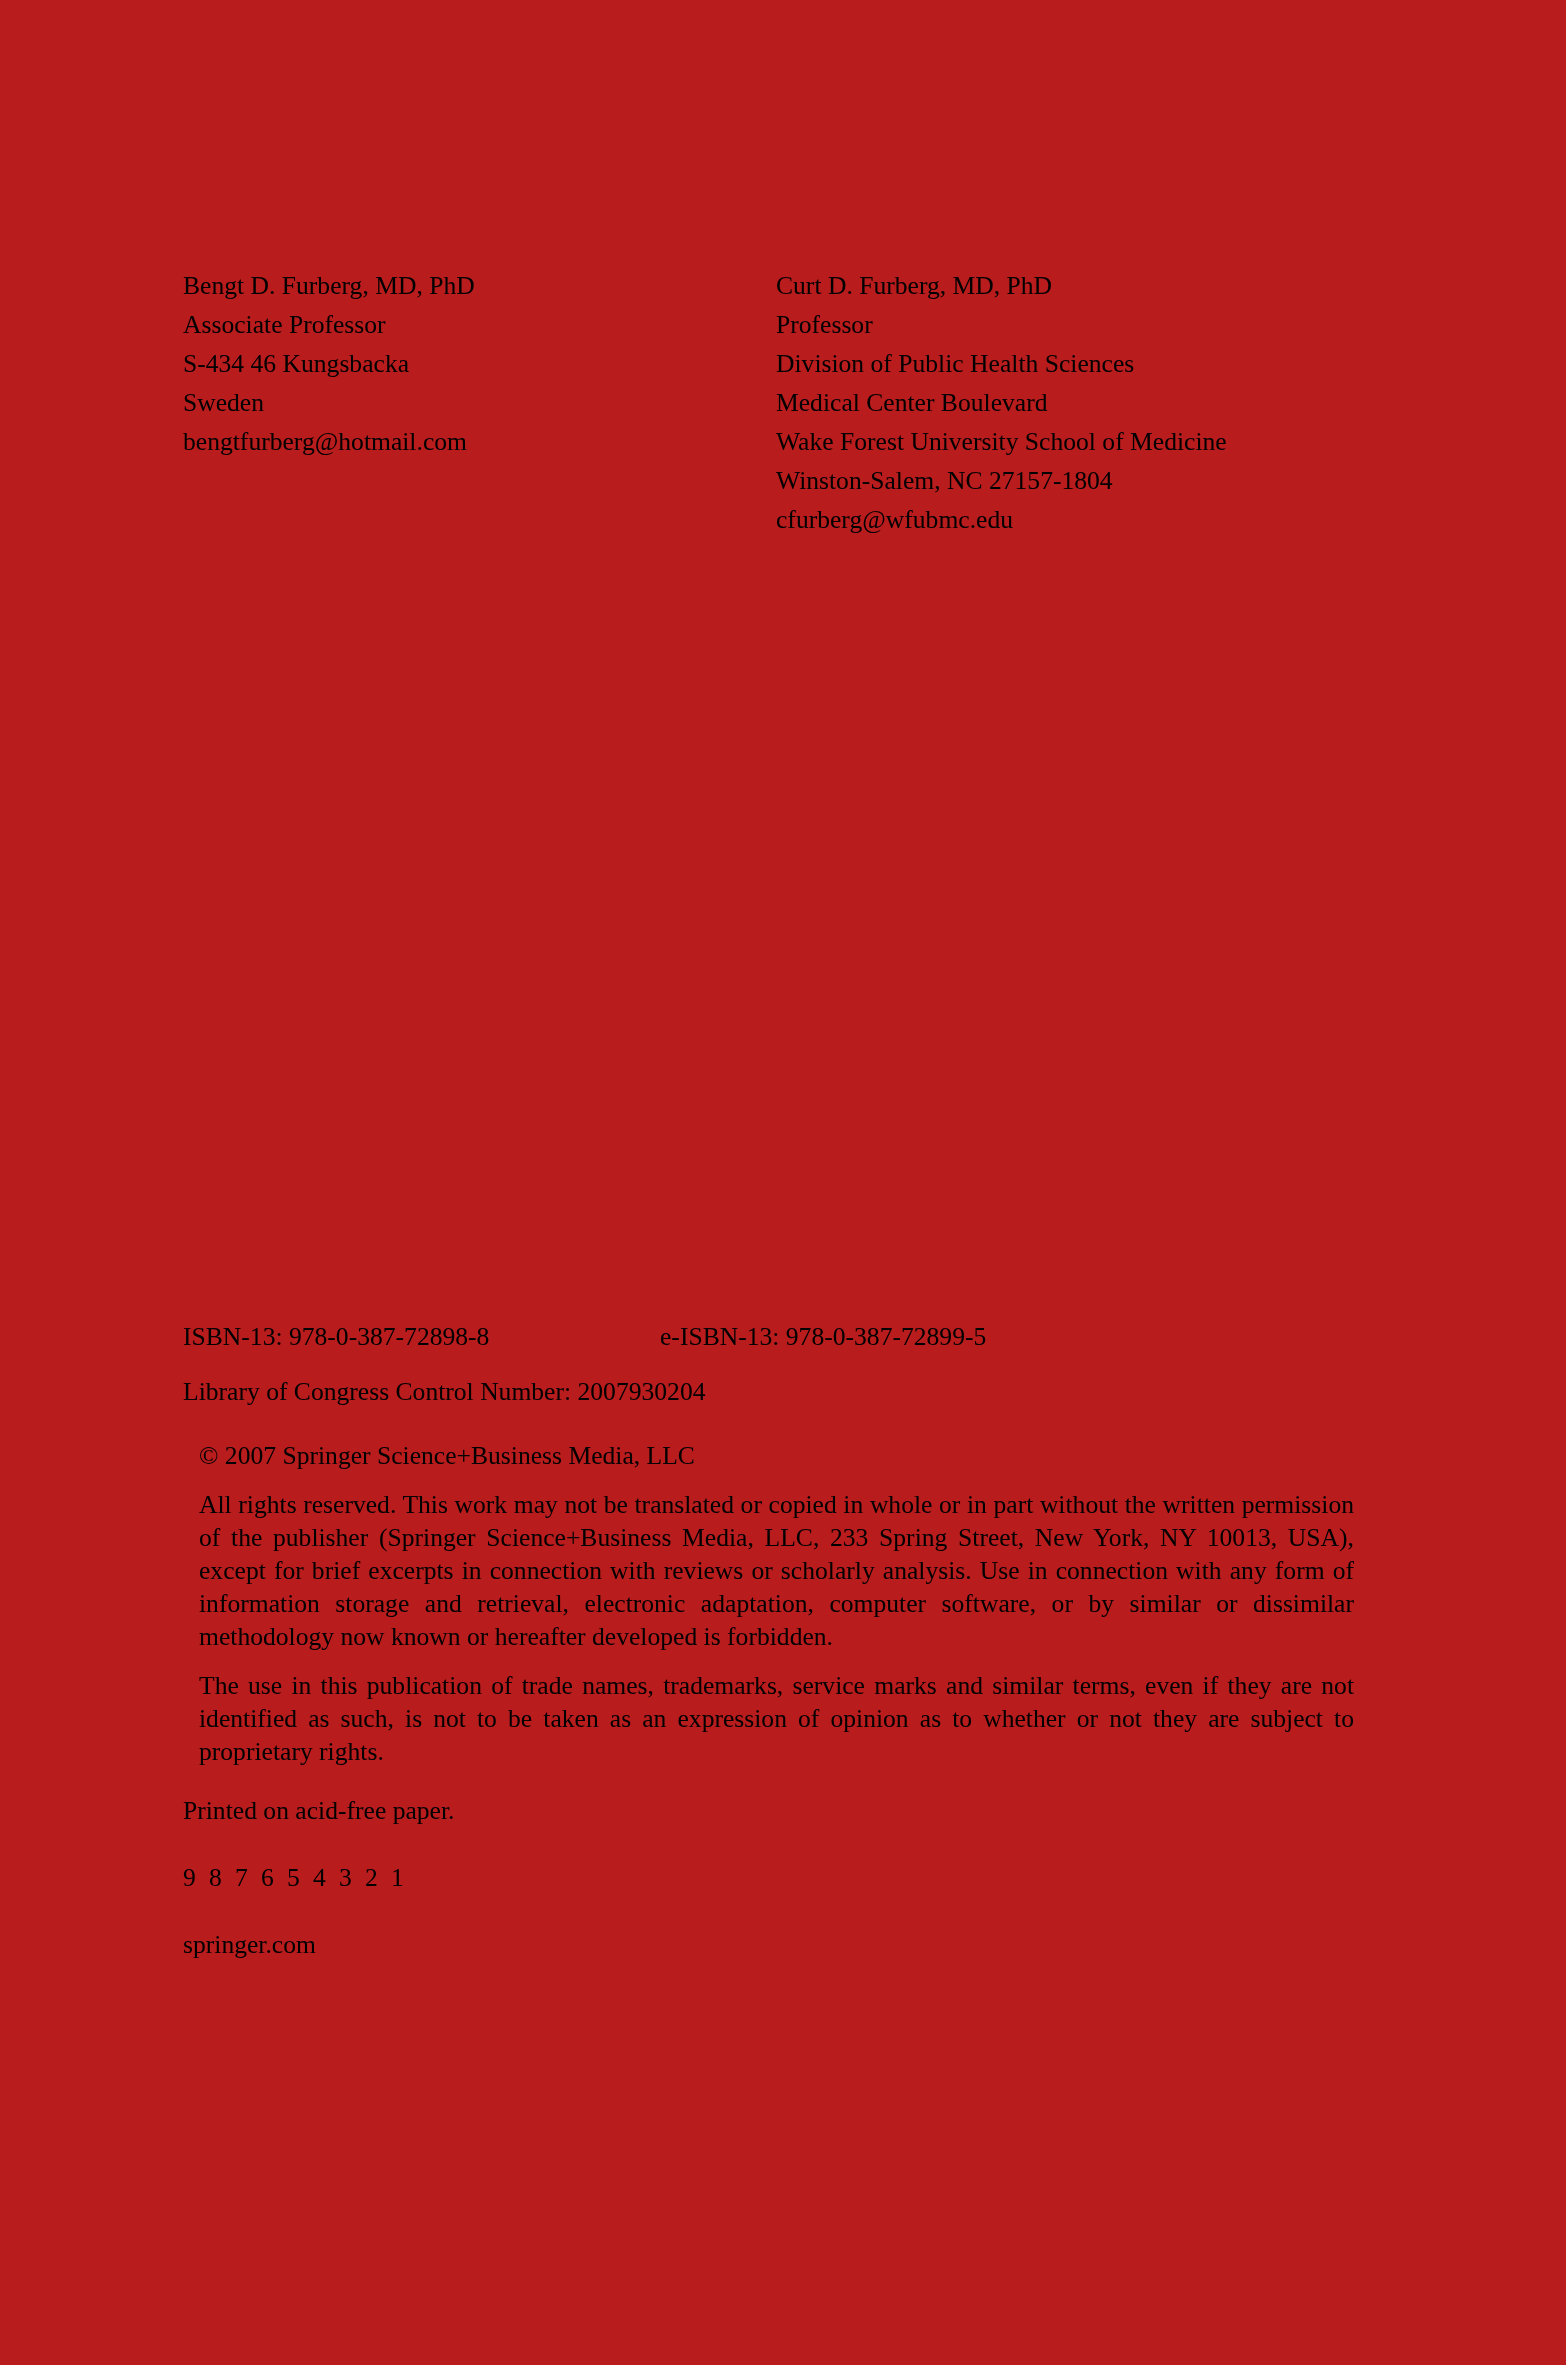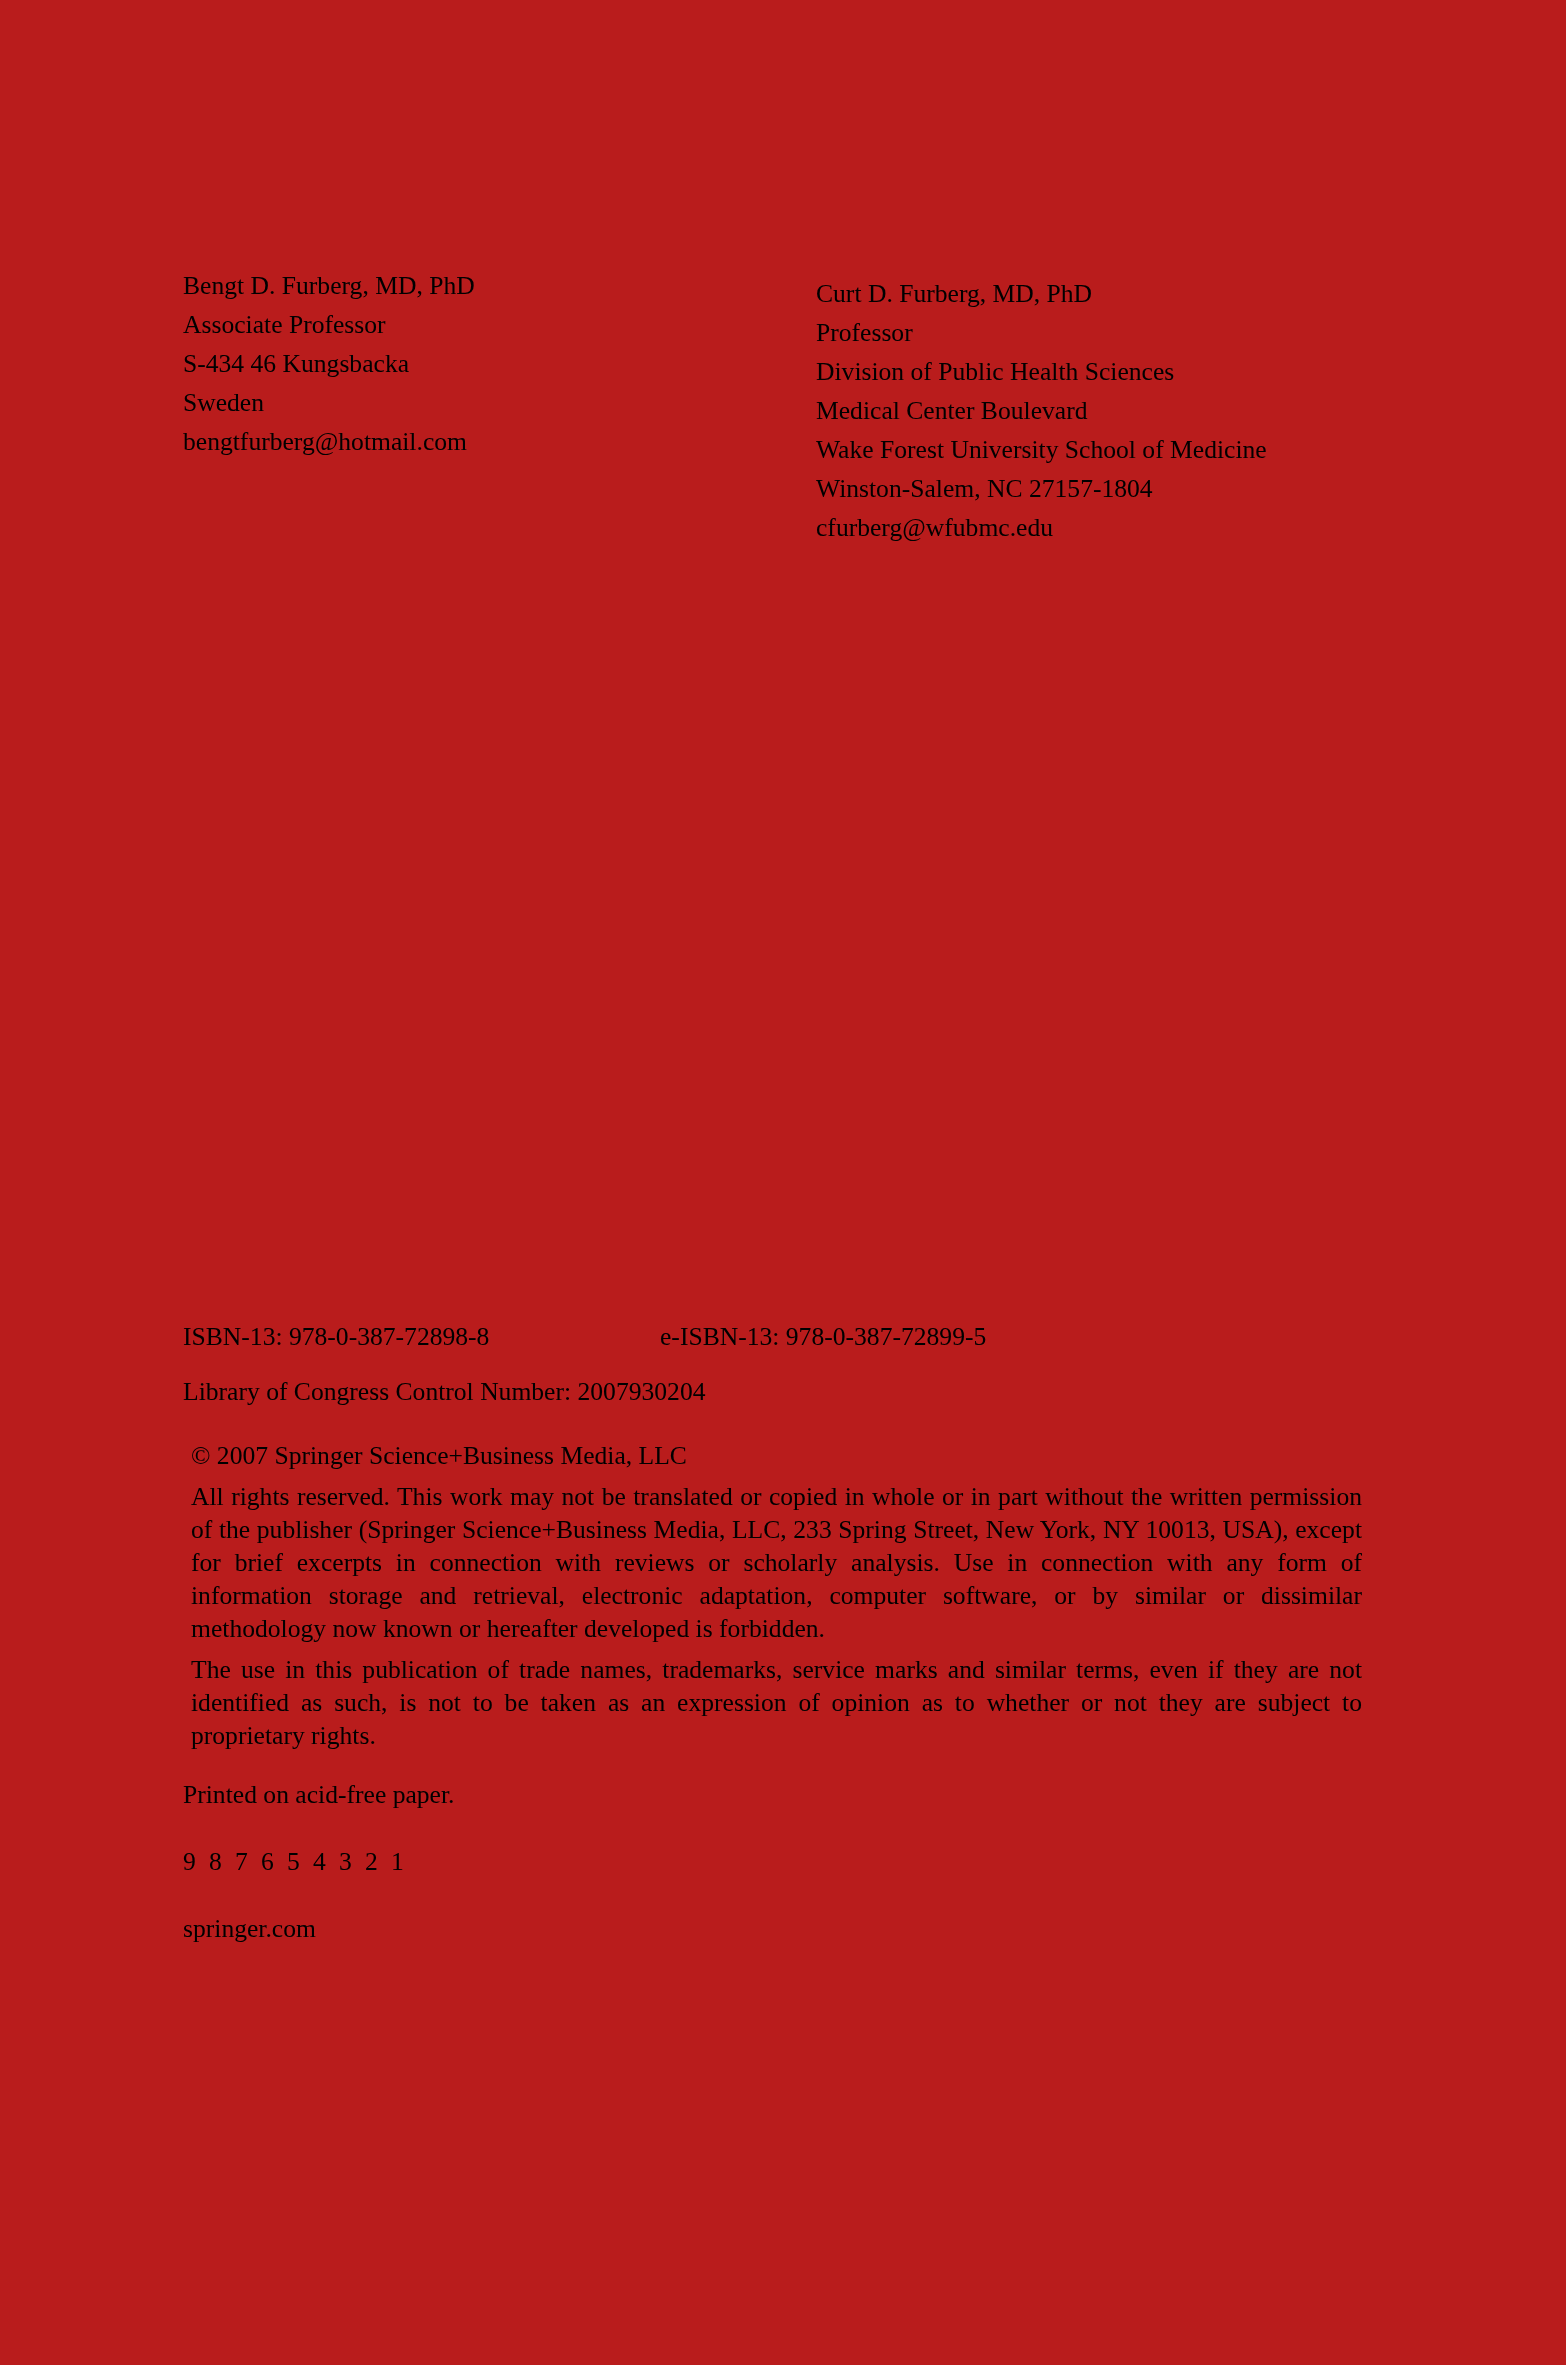--- a/index.html
+++ b/index.html
@@ -17,21 +17,21 @@
     overflow: hidden;
   }
   .author-col {
     position: absolute;
     top: 266px;
     font-size: 25.6px;
     line-height: 39px;
     white-space: nowrap;
   }
   .author-col.left  { left: 183px; }
-  .author-col.right { left: 816px; margin-top: 8px; }
+  .author-col.right { left: 776px; }
 
   .bottom-block {
     position: absolute;
     left: 183px;
     top: 1320px;
     width: 1187px;
     font-size: 25.6px;
     line-height: 33px;
   }
   .isbn-row {
@@ -43,21 +43,21 @@
     flex: 0 0 477px;
   }
   .loc-line {
     margin-top: 22px;
     white-space: nowrap;
   }
   .copyright-block {
     margin-top: 31px;
   }
   .copyright-block p {
-    margin: 8px;
+    margin: 16px;
     text-align: justify;
   }
   .copyright-line {
     white-space: nowrap;
   }
   .printed-note {
     margin-top: 25.6px;
     white-space: nowrap;
   }
   .printing-line {

